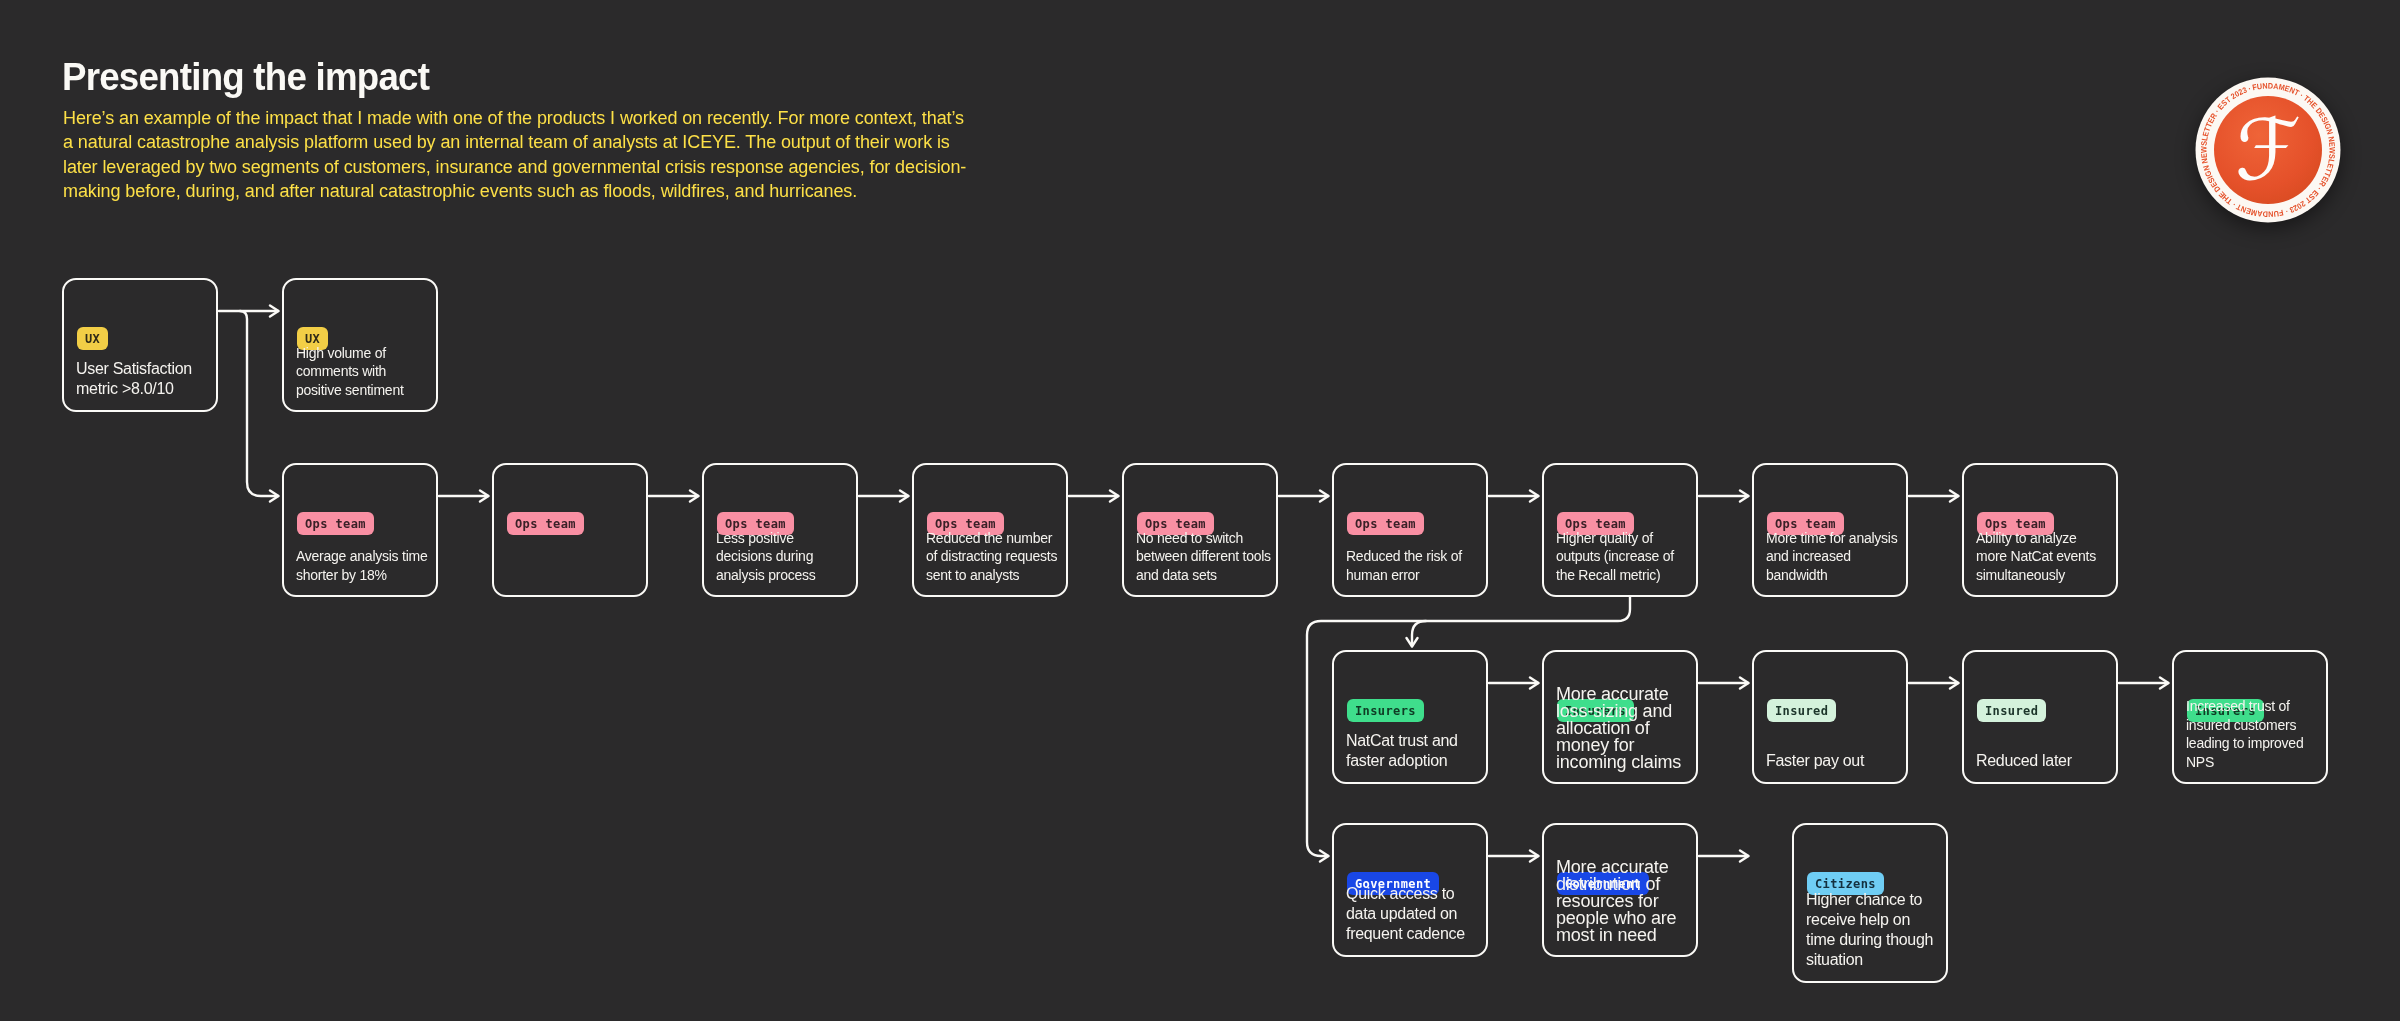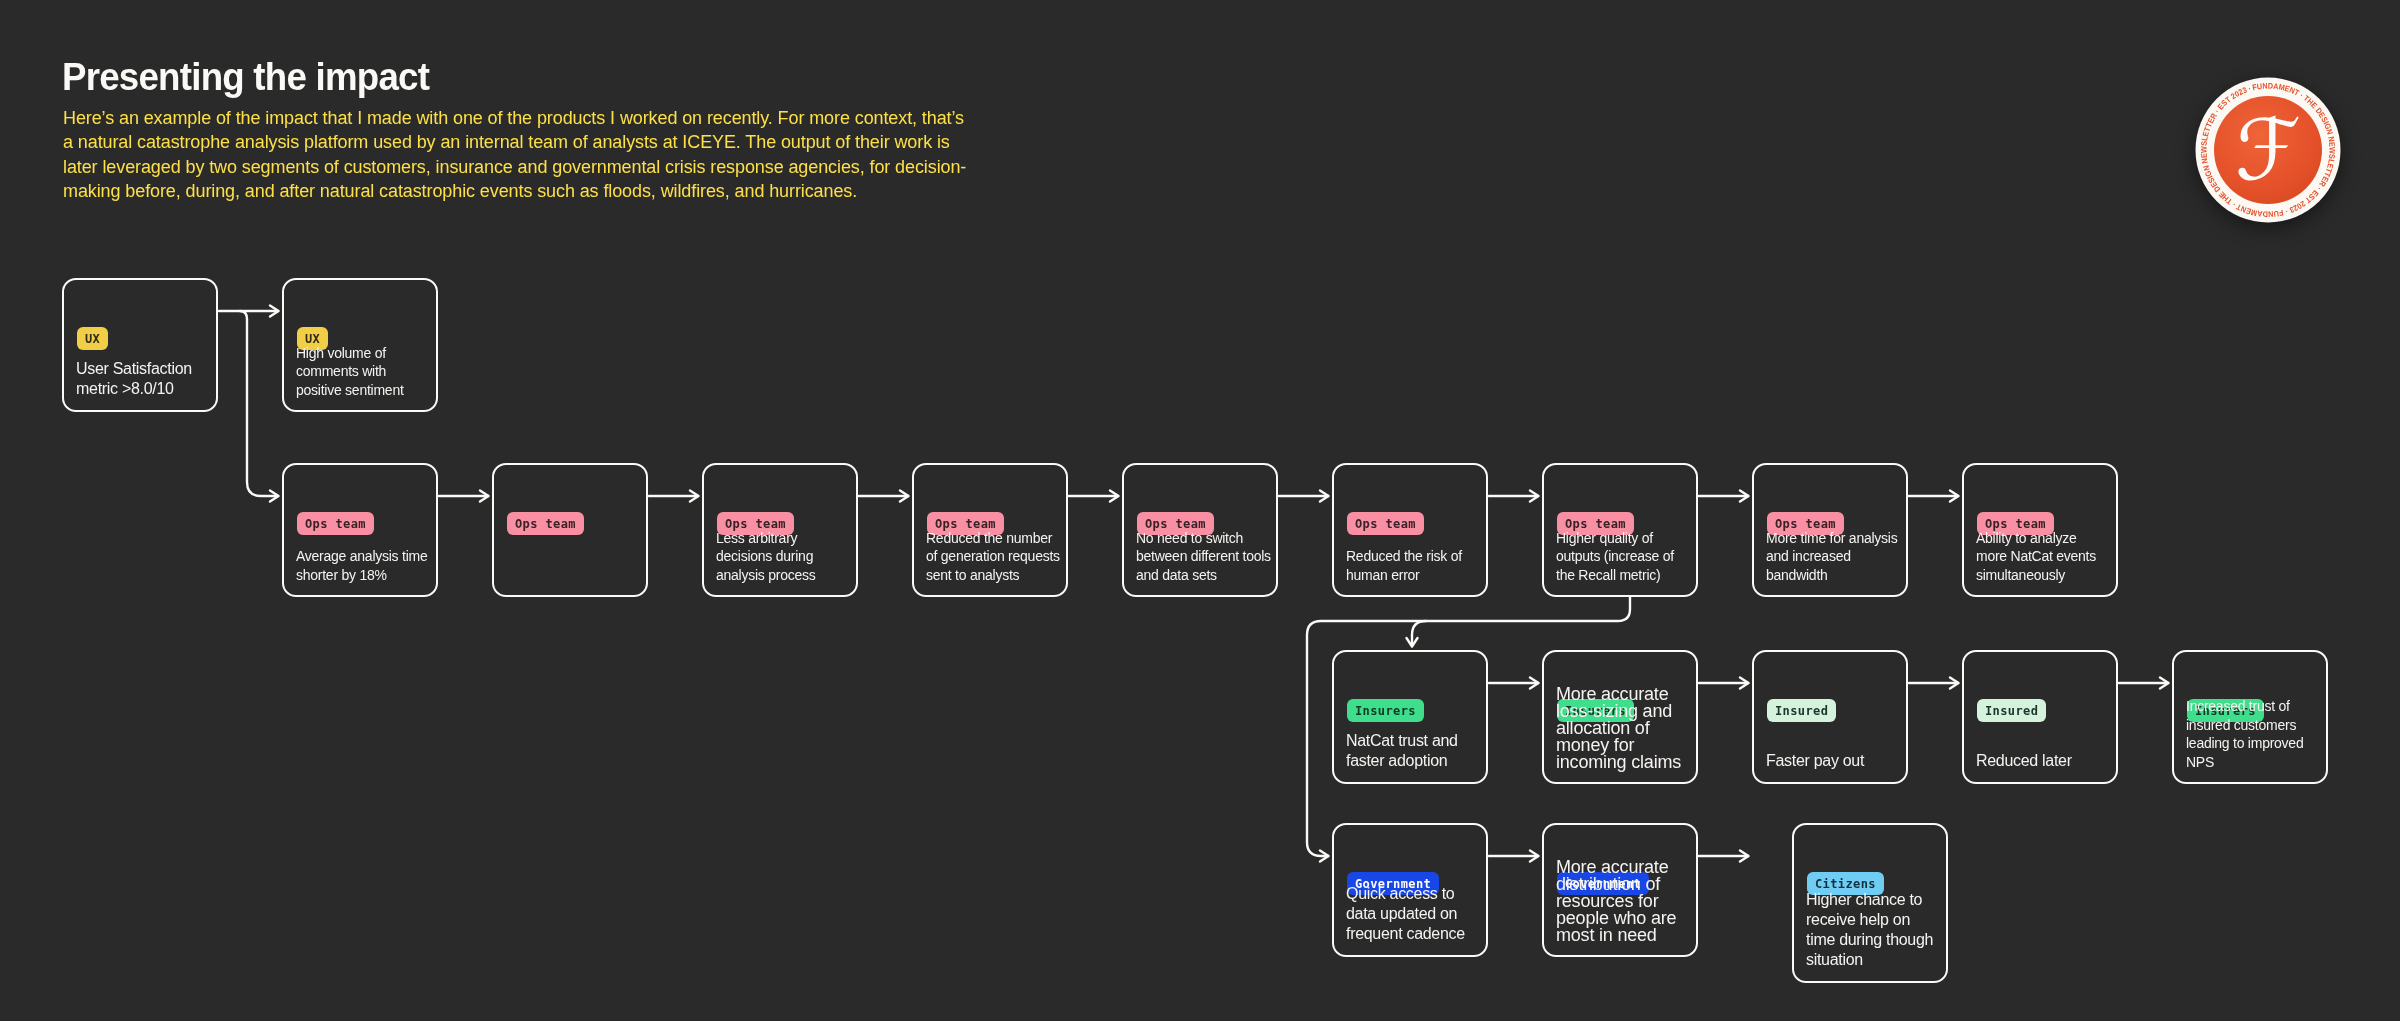--- a/index.html
+++ b/index.html
@@ -103,25 +103,25 @@
       </div>
       <div class="node" style="left: 282px; top: 463px; width: 156px; height: 134px;">
         <span class="tag" style="background: rgb(249, 143, 163); color: rgb(58, 32, 39);">Ops team</span>
         <div class="ntext md">Average analysis time shorter by 18%</div>
       </div>
       <div class="node" style="left: 492px; top: 463px; width: 156px; height: 134px;">
         <span class="tag" style="background: rgb(249, 143, 163); color: rgb(58, 32, 39);">Ops team</span>
       </div>
       <div class="node" style="left: 702px; top: 463px; width: 156px; height: 134px;">
         <span class="tag" style="background: rgb(249, 143, 163); color: rgb(58, 32, 39);">Ops team</span>
-        <div class="ntext md">Less arbitrary decisions during analysis process</div>
+        <div class="ntext md">Less positive decisions during analysis process</div>
       </div>
       <div class="node" style="left: 912px; top: 463px; width: 156px; height: 134px;">
         <span class="tag" style="background: rgb(249, 143, 163); color: rgb(58, 32, 39);">Ops team</span>
-        <div class="ntext md">Reduced the number of generation requests sent to analysts</div>
+        <div class="ntext md">Reduced the number of distracting requests sent to analysts</div>
       </div>
       <div class="node" style="left: 1122px; top: 463px; width: 156px; height: 134px;">
         <span class="tag" style="background: rgb(249, 143, 163); color: rgb(58, 32, 39);">Ops team</span>
         <div class="ntext md">No need to switch between different tools and data sets</div>
       </div>
       <div class="node" style="left: 1332px; top: 463px; width: 156px; height: 134px;">
         <span class="tag" style="background: rgb(249, 143, 163); color: rgb(58, 32, 39);">Ops team</span>
         <div class="ntext md">Reduced the risk of human error</div>
       </div>
       <div class="node" style="left: 1542px; top: 463px; width: 156px; height: 134px;">

